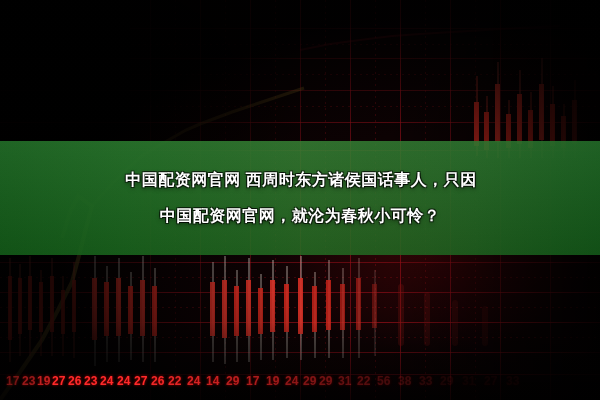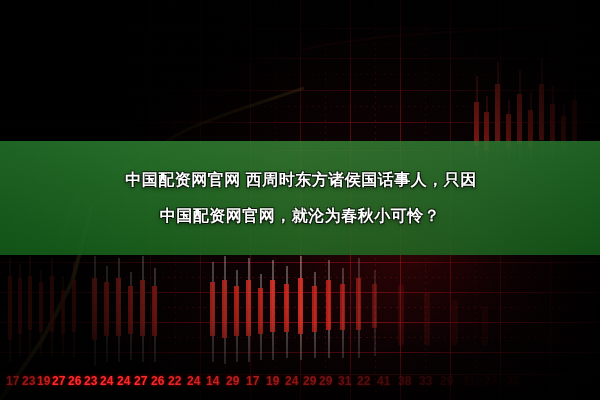--- a/index.html
+++ b/index.html
@@ -348,21 +348,21 @@
       <span class="tick" style="left: 187px; opacity: 0.834;">24</span>
       <span class="tick" style="left: 206px; opacity: 0.776;">14</span>
       <span class="tick" style="left: 226px; opacity: 0.719;">29</span>
       <span class="tick" style="left: 246px; opacity: 0.661;">17</span>
       <span class="tick" style="left: 266px; opacity: 0.604;">19</span>
       <span class="tick" style="left: 285px; opacity: 0.546;">24</span>
       <span class="tick" style="left: 303px; opacity: 0.489;">29</span>
       <span class="tick" style="left: 319px; opacity: 0.432;">29</span>
       <span class="tick" style="left: 338px; opacity: 0.374;">31</span>
       <span class="tick" style="left: 357px; opacity: 0.317;">22</span>
-      <span class="tick" style="left: 377px; opacity: 0.259;">41</span>
+      <span class="tick" style="left: 377px; opacity: 0.259;">56</span>
       <span class="tick" style="left: 398px; opacity: 0.202;">38</span>
       <span class="tick" style="left: 419px; opacity: 0.145;">33</span>
       <span class="tick" style="left: 440px; opacity: 0.087;">29</span>
       <span class="tick" style="left: 462px; opacity: 0.04;">31</span>
       <span class="tick" style="left: 484px; opacity: 0.04;">27</span>
       <span class="tick" style="left: 506px; opacity: 0.04;">33</span>
     </div>
 
   <div class="headline-band">
     <div class="hl-line hl-line-1">中国配资网官网 西周时东方诸侯国话事人，只因</div>

